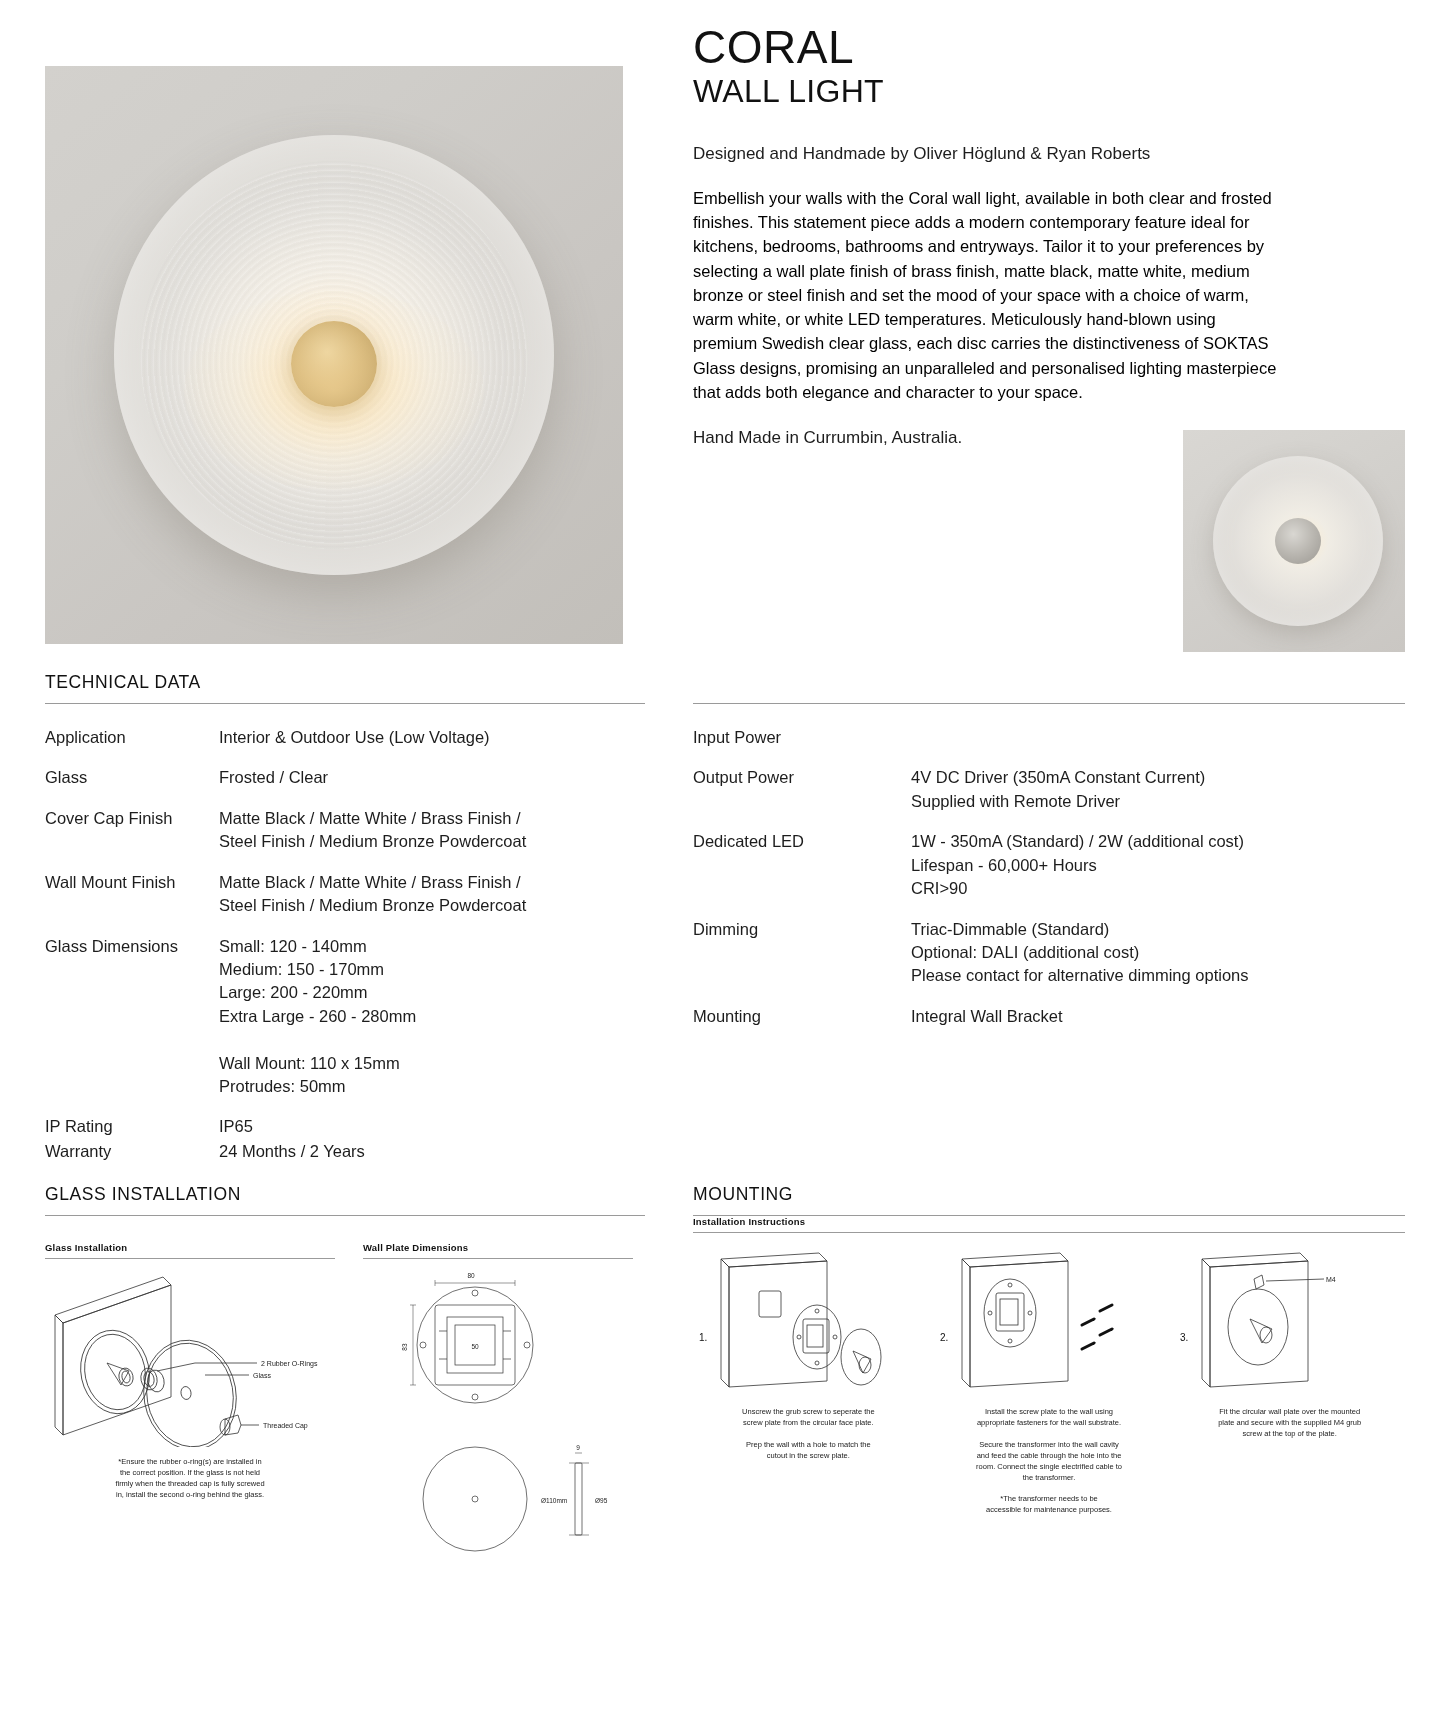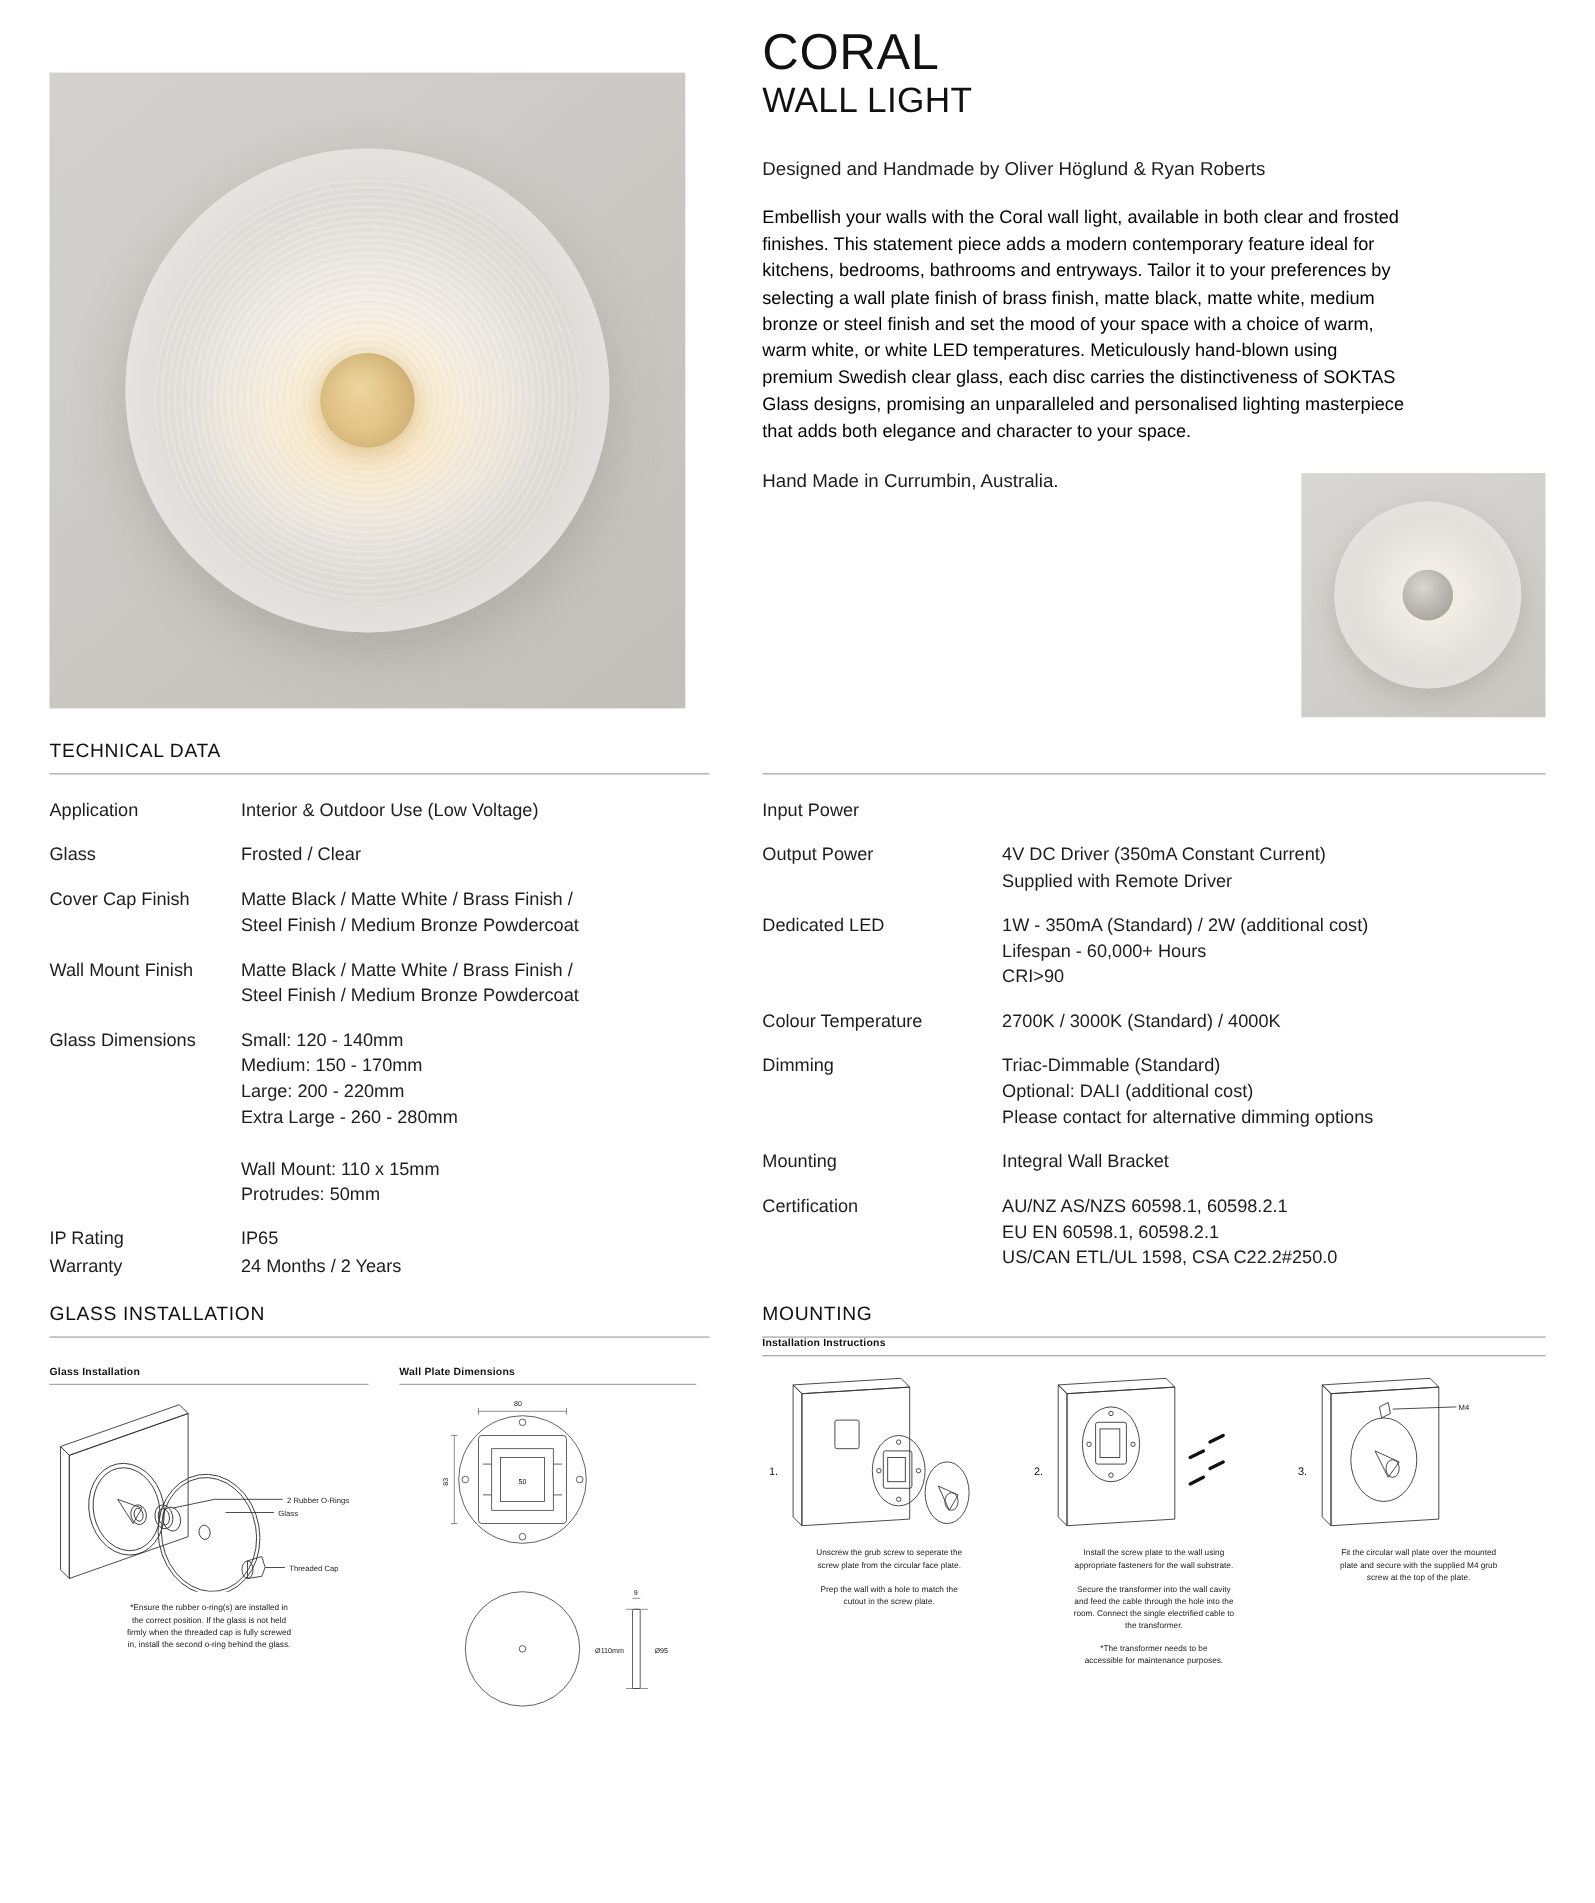--- a/index.html
+++ b/index.html
@@ -189,38 +189,28 @@
           <div class="spec-val">4V DC Driver (350mA Constant Current)
 Supplied with Remote Driver</div>
         </div>
         <div class="spec-row">
           <div class="spec-label">Dedicated LED</div>
           <div class="spec-val">1W - 350mA (Standard) / 2W (additional cost)
 Lifespan - 60,000+ Hours
 CRI&gt;90</div>
         </div>
         <div class="spec-row">
-          <div class="spec-label">Colour Temperature</div>
-          <div class="spec-val">2700K / 3000K (Standard) / 4000K</div>
-        </div>
-        <div class="spec-row">
           <div class="spec-label">Dimming</div>
           <div class="spec-val">Triac-Dimmable (Standard)
 Optional: DALI (additional cost)
 Please contact for alternative dimming options</div>
         </div>
         <div class="spec-row">
           <div class="spec-label">Mounting</div>
           <div class="spec-val"> Integral Wall Bracket</div>
-        </div>
-        <div class="spec-row">
-          <div class="spec-label">Certification</div>
-          <div class="spec-val">AU/NZ AS/NZS 60598.1, 60598.2.1
-EU EN 60598.1, 60598.2.1
-US/CAN ETL/UL 1598, CSA C22.2#250.0</div>
         </div>
       </div>
     </div>
   </div>
 
   <div class="diag-wrap" style="margin-top:4px">
     <div class="diag-col left">
       <div class="sec-head">GLASS INSTALLATION</div>
       <div class="rule"></div>
     </div>

